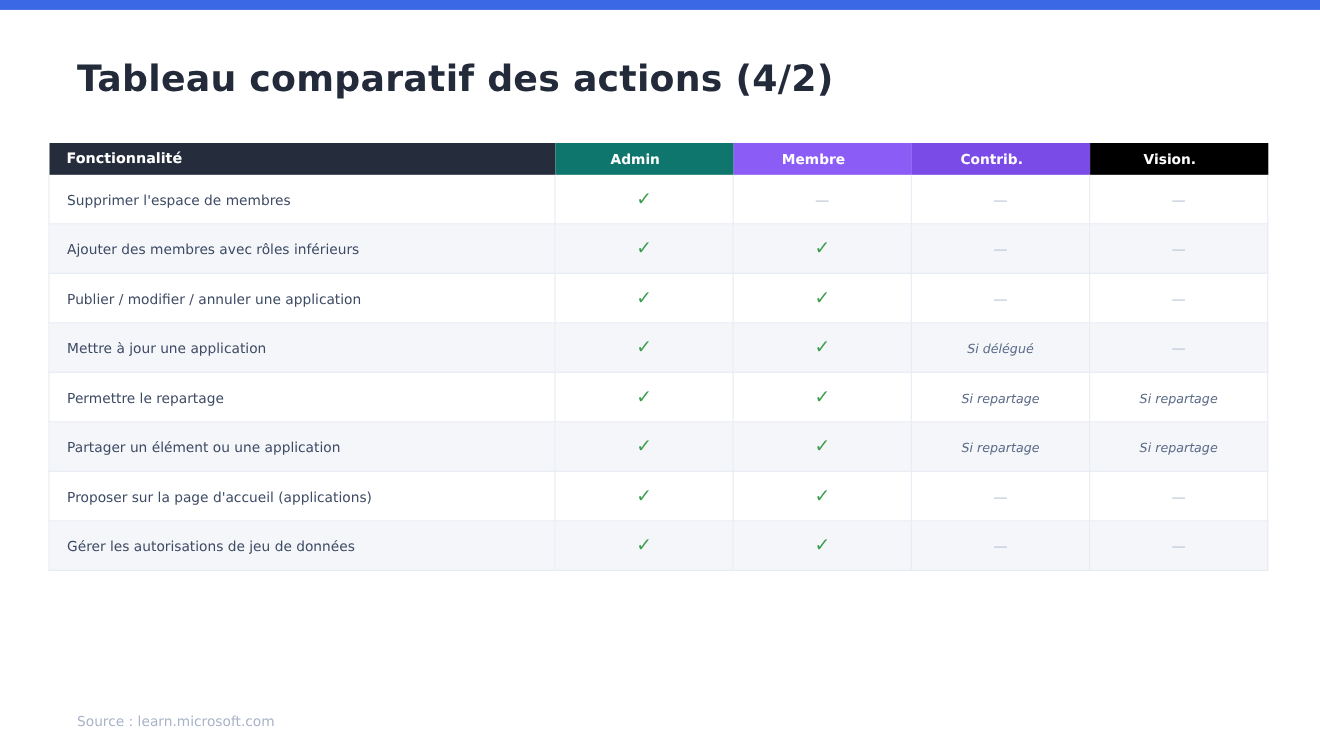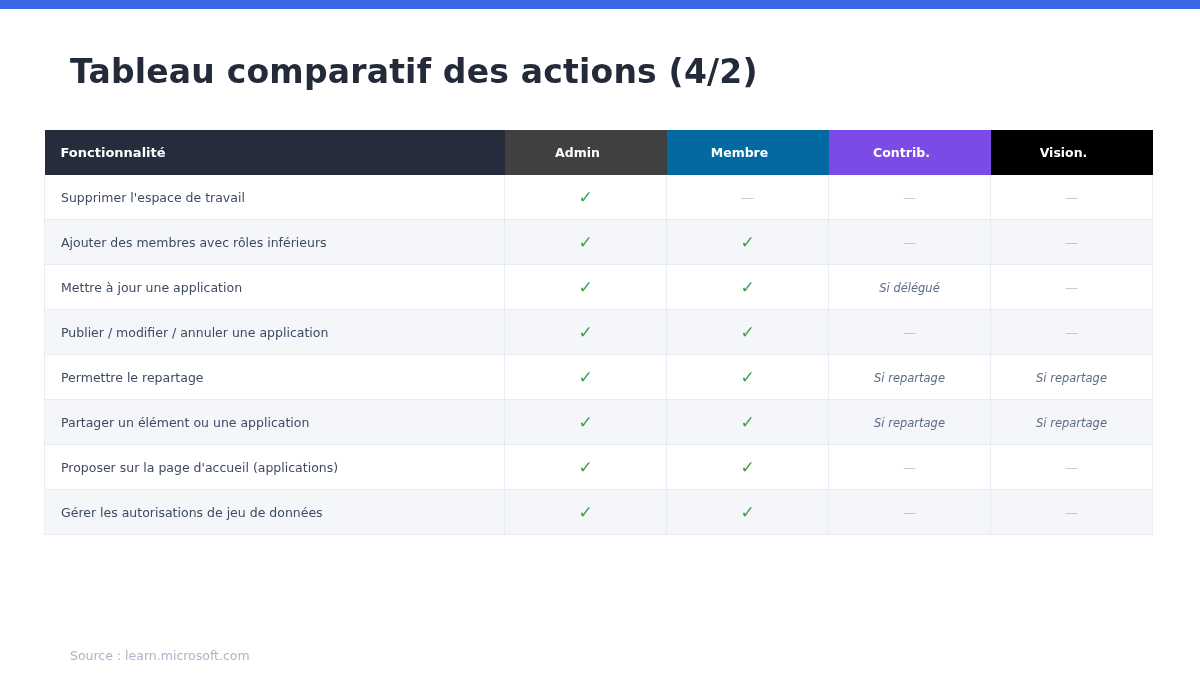--- a/index.html
+++ b/index.html
@@ -45,37 +45,37 @@
   table.cmp {
     border-collapse: collapse;
     width: 1108px;
     table-layout: fixed;
   }
 
   table.cmp col.c-feature { width: 460px; }
   table.cmp col.c-role    { width: 162px; }
 
   table.cmp thead th {
-    height: 45px;
+    height: 29px;
     padding: 0 16px 0 0;
     font-size: 12.5px;
     font-weight: bold;
     color: #ffffff;
     text-align: center;
     vertical-align: middle;
     border: none;
   }
   table.cmp thead th.feature-head {
     background: #252d3d;
     text-align: left;
     padding-left: 16px;
     font-size: 13px;
   }
-  table.cmp thead th.h-admin   { background: #404040; }
-  table.cmp thead th.h-membre  { background: #0369a1; }
+  table.cmp thead th.h-admin   { background: #0f766e; }
+  table.cmp thead th.h-membre  { background: #8b5cf6; }
   table.cmp thead th.h-contrib { background: #7b4be8; }
   table.cmp thead th.h-vision  { background: #000000; }
 
   table.cmp tbody td {
     height: 42px;
     font-size: 12.5px;
     color: #41506b;
     vertical-align: middle;
     border-right: 1px solid #e8ecf3;
     border-bottom: 1px solid #e8ecf3;
@@ -139,45 +139,45 @@
       <tr>
         <th class="feature-head">Fonctionnalité</th>
         <th class="h-admin">Admin</th>
         <th class="h-membre">Membre</th>
         <th class="h-contrib">Contrib.</th>
         <th class="h-vision">Vision.</th>
       </tr>
     </thead>
     <tbody>
         <tr>
-          <td class="feature">Supprimer l'espace de travail</td>
+          <td class="feature">Supprimer l'espace de membres</td>
           <td><span class="mark-yes">✓</span></td>
           <td><span class="mark-no">—</span></td>
           <td><span class="mark-no">—</span></td>
           <td><span class="mark-no">—</span></td>
         </tr>
         <tr>
           <td class="feature">Ajouter des membres avec rôles inférieurs</td>
           <td><span class="mark-yes">✓</span></td>
           <td><span class="mark-yes">✓</span></td>
           <td><span class="mark-no">—</span></td>
           <td><span class="mark-no">—</span></td>
         </tr>
         <tr>
+          <td class="feature">Publier / modifier / annuler une application</td>
+          <td><span class="mark-yes">✓</span></td>
+          <td><span class="mark-yes">✓</span></td>
+          <td><span class="mark-no">—</span></td>
+          <td><span class="mark-no">—</span></td>
+        </tr>
+        <tr>
           <td class="feature">Mettre à jour une application</td>
           <td><span class="mark-yes">✓</span></td>
           <td><span class="mark-yes">✓</span></td>
           <td><span class="mark-cond">Si délégué</span></td>
-          <td><span class="mark-no">—</span></td>
-        </tr>
-        <tr>
-          <td class="feature">Publier / modifier / annuler une application</td>
-          <td><span class="mark-yes">✓</span></td>
-          <td><span class="mark-yes">✓</span></td>
-          <td><span class="mark-no">—</span></td>
           <td><span class="mark-no">—</span></td>
         </tr>
         <tr>
           <td class="feature">Permettre le repartage</td>
           <td><span class="mark-yes">✓</span></td>
           <td><span class="mark-yes">✓</span></td>
           <td><span class="mark-cond">Si repartage</span></td>
           <td><span class="mark-cond">Si repartage</span></td>
         </tr>
         <tr>

